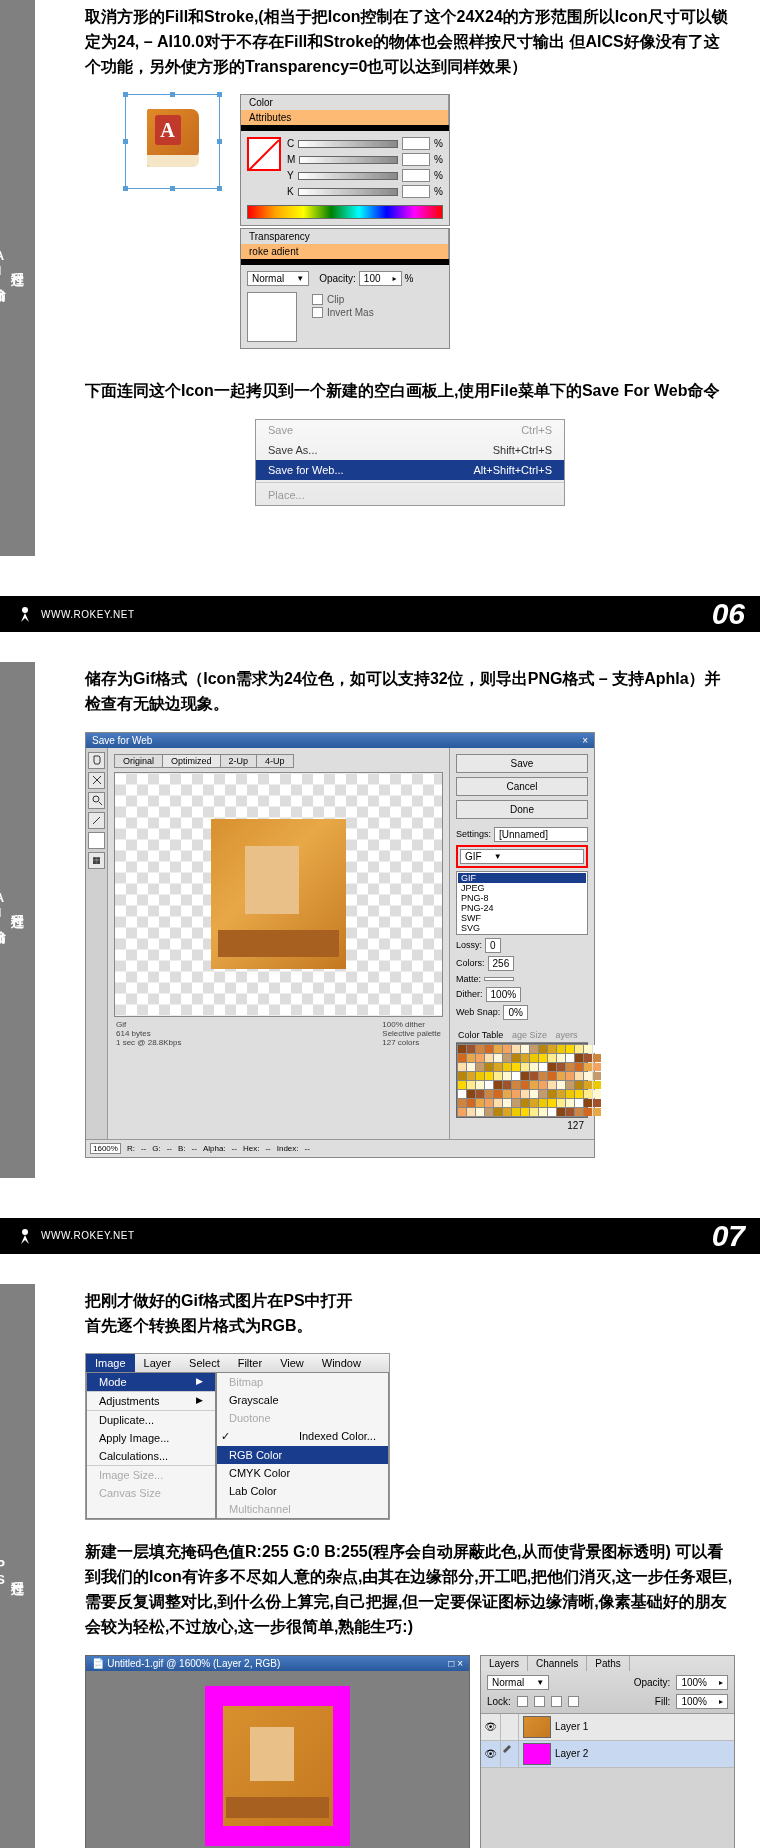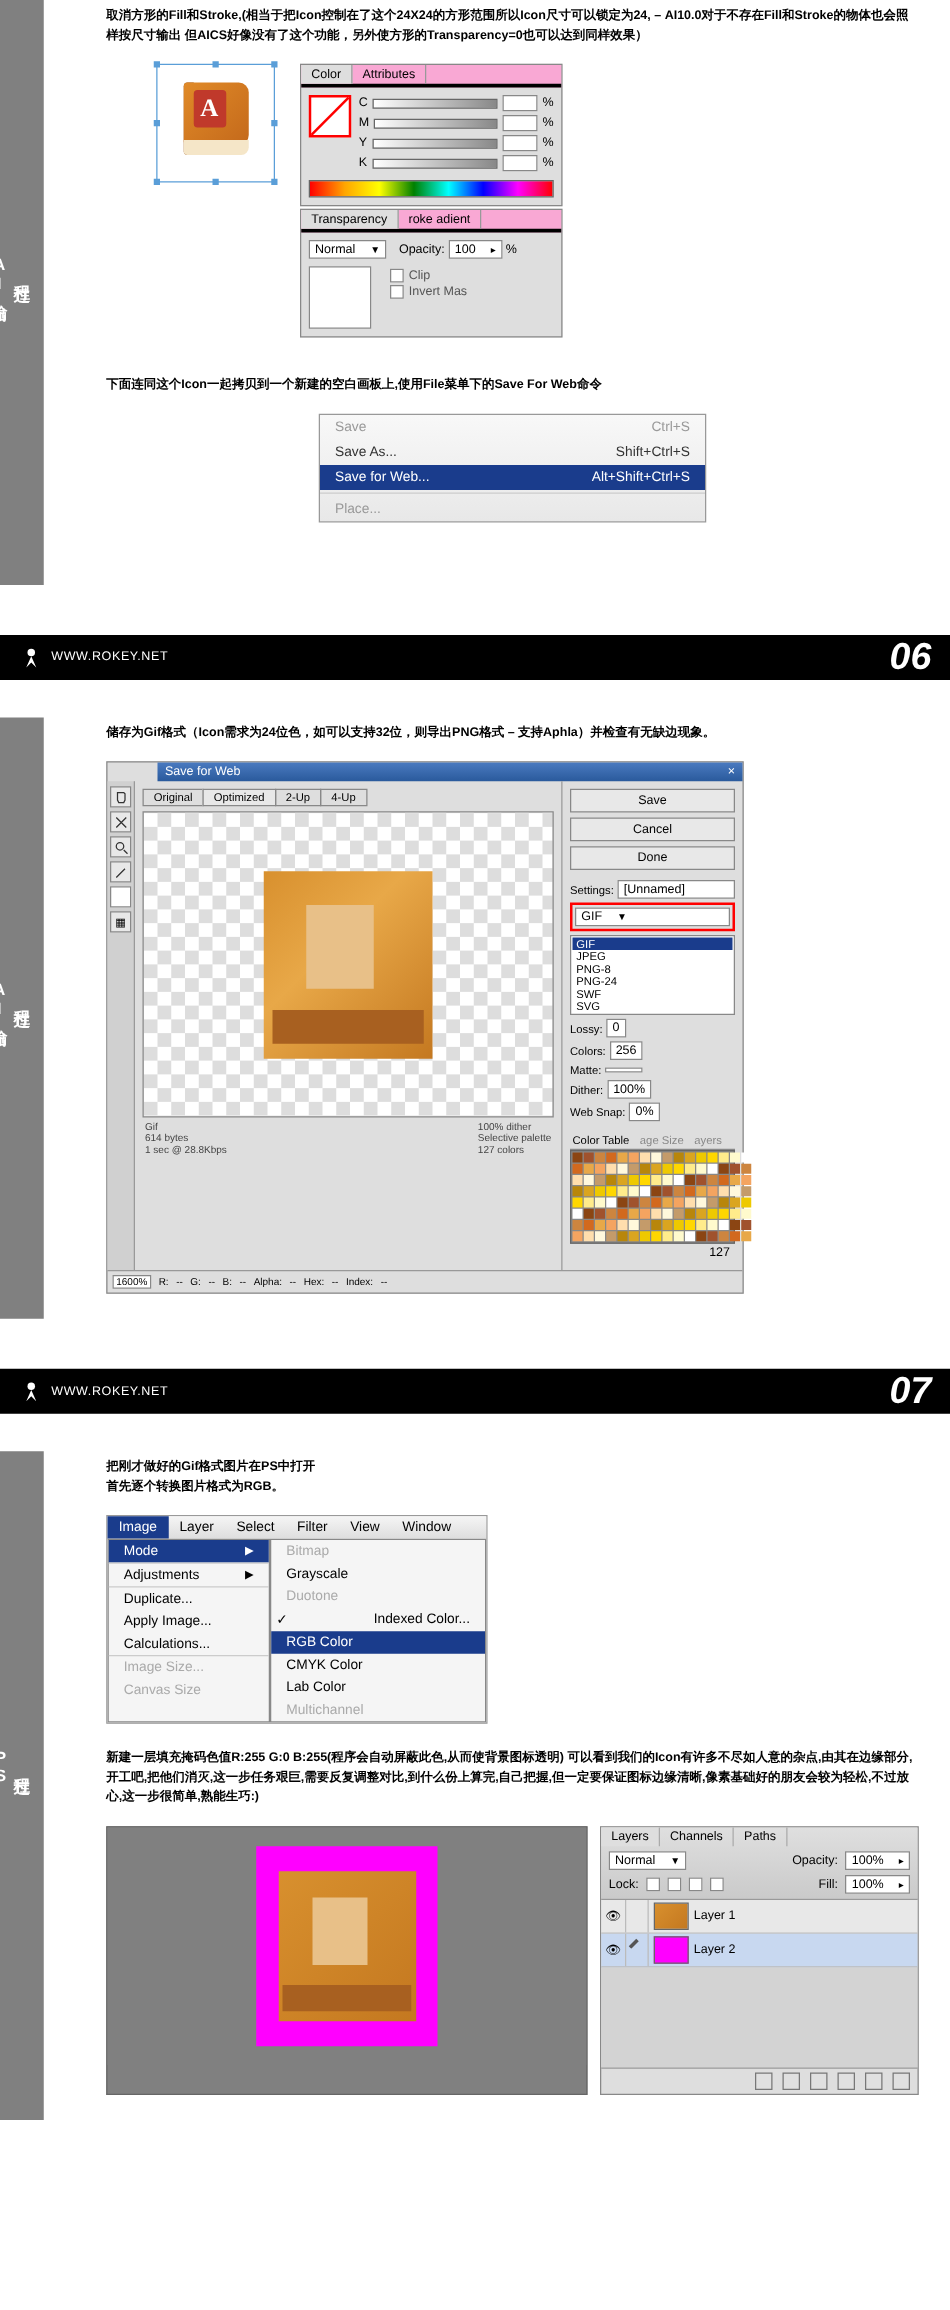--- a/index.html
+++ b/index.html
@@ -2,42 +2,42 @@
 <html><head>
 <meta charset="utf-8">
 <style>
   * { margin: 0; padding: 0; box-sizing: border-box; }
   body { background: #fff; font-family: Arial, "Microsoft YaHei", sans-serif; }
   .page { width: 760px; margin: 0 auto; background: #fff; }
   .section { display: flex; margin-bottom: 40px; min-height: 400px; position: relative; }
   .sidebar { width: 35px; background: #808080; color: #fff; font-size: 13px; font-weight: bold; writing-mode: vertical-rl; text-orientation: upright; padding: 15px 9px; text-align: center; }
   .sidebar .sb-block { margin-bottom: 30px; }
   .content { flex: 1; padding: 5px 25px 20px 50px; }
-  .para { font-size: 10px; font-weight: bold; line-height: 1.55; margin-bottom: 15px; }
+  .para { font-size: 16px; font-weight: bold; line-height: 1.55; margin-bottom: 15px; }
   .footer { height: 36px; background: #000; color: #fff; display: flex; align-items: center; justify-content: space-between; padding: 0 15px; }
   .footer-logo { display: flex; align-items: center; gap: 6px; }
   .footer-logo svg { width: 20px; height: 20px; }
   .footer-url { font-size: 10px; letter-spacing: 0.5px; }
   .footer-num { font-size: 30px; font-weight: 900; font-style: italic; }
 
   
   .s06-row { display: flex; gap: 20px; margin: 15px 0 30px 40px; }
   .s06-icon-sel { width: 95px; height: 95px; border: 1px solid #5a9ed8; position: relative; background: #fff; display: flex; align-items: center; justify-content: center; }
   .handle { position: absolute; width: 5px; height: 5px; background: #5a9ed8; }
   .handle.tl{top:-3px;left:-3px} .handle.tm{top:-3px;left:calc(50% - 3px)} .handle.tr{top:-3px;right:-3px}
   .handle.ml{top:calc(50% - 3px);left:-3px} .handle.mr{top:calc(50% - 3px);right:-3px}
   .handle.bl{bottom:-3px;left:-3px} .handle.bm{bottom:-3px;left:calc(50% - 3px)} .handle.br{bottom:-3px;right:-3px}
   .book-icon { width: 60px; height: 65px; position: relative; }
   .book-icon .cover { width: 52px; height: 50px; background: linear-gradient(135deg,#e08a28,#c4691b); border-radius: 3px 8px 8px 3px; position: absolute; left: 4px; top: 0; }
   .book-icon .A { position: absolute; width: 26px; height: 30px; background: #c0392b; border-radius: 3px; left: 12px; top: 6px; color: #fff; font-family: Georgia, serif; font-size: 20px; font-weight: bold; text-align: center; line-height: 30px; }
   .book-icon .pages { position: absolute; bottom: 7px; left: 4px; width: 52px; height: 12px; background: #f5e6c8; border-radius: 0 0 6px 3px; }
   .book-icon .spine { position: absolute; left: 4px; top: 0; width: 8px; height: 58px; background: #8b4513; border-radius: 3px 0 0 3px; }
 
   .panel { background: #dedede; border: 1px solid #888; font-size: 10px; }
-  .panel-tabs { display: flex; background: #f9a8d4; border-bottom: 3px solid #000000; }
+  .panel-tabs { display: flex; background: #fdba74; border-bottom: 6px solid #000000; flex-direction: column; }
   .panel-tab { padding: 2px 8px; font-size: 10px; border-right: 1px solid #999; }
   .panel-tab.active { background: #dedede; }
   .panel-body { padding: 6px; }
   .color-panel { width: 210px; }
   .color-row { display: flex; align-items: center; gap: 4px; margin-bottom: 3px; }
   .color-row input { width: 28px; height: 13px; font-size: 9px; border: 1px solid #888; }
   .slider { flex: 1; height: 8px; background: linear-gradient(to right,#fff,#888); border: 1px solid #666; }
   .swatch-big { width: 34px; height: 34px; border: 2px solid red; background: #fff; position: relative; margin-right: 6px; }
   .swatch-big::after { content: ""; position: absolute; width: 140%; height: 2px; background: red; transform: rotate(-45deg); top: 48%; left: -20%; }
   .spectrum { width: 100%; height: 14px; background: linear-gradient(to right, red,orange,yellow,green,cyan,blue,magenta,red); border: 1px solid #666; margin-top: 4px; }
@@ -50,21 +50,21 @@
   .chk { width: 11px; height: 11px; border: 1px solid #888; background: #fff; }
 
   .save-menu { width: 310px; margin: 15px auto 30px; border: 1px solid #999; background: linear-gradient(to bottom,#f8f8f8,#e8e8e8); font-size: 11px; }
   .save-menu .mi { display: flex; justify-content: space-between; padding: 4px 12px; color: #999; }
   .save-menu .mi.active { background: #1a3c8c; color: #fff; }
   .save-menu .mi.normal { color: #333; }
   .save-menu hr { border: none; border-top: 1px solid #ccc; margin: 2px 0; }
 
   
   .sfw { width: 510px; background: #dedede; border: 1px solid #888; font-size: 10px; position: relative; }
-  .sfw-title { background: linear-gradient(#4a7ac0,#2a5a9c); color: #fff; padding: 2px 6px; font-size: 10px; display: flex; justify-content: space-between; margin-left: 40px; }
+  .sfw-title { background: linear-gradient(#4a7ac0,#2a5a9c); color: #fff; padding: 2px 6px; font-size: 10px; display: flex; justify-content: space-between; }
   .sfw-main { display: flex; }
   .sfw-tools { width: 22px; background: #d0d0d0; border-right: 1px solid #999; padding: 4px 2px; }
   .sfw-tool { width: 17px; height: 17px; border: 1px solid #888; background: #e8e8e8; margin-bottom: 3px; display: flex; align-items: center; justify-content: center; font-size: 9px; }
   .sfw-tool svg{width:12px;height:12px}
   .sfw-preview-wrap { flex: 1; padding: 6px; }
   .sfw-tabs { display: flex; margin-bottom: 4px; }
   .sfw-tabs .t { padding: 1px 8px; border: 1px solid #888; margin-right: -1px; font-size: 9px; }
   .sfw-tabs .t.active { background: #e8e8e8; }
   .sfw-canvas { width: 100%; height: 245px; border: 1px solid #888; background: repeating-conic-gradient(#ddd 0 25%, #fff 0 50%) 0/22px 22px; display: flex; align-items: center; justify-content: center; }
   .pixel-icon { width: 135px; height: 150px; image-rendering: pixelated; }
@@ -625,20 +625,24 @@
                 <span>Multichannel</span>
               </div>
         </div>
       </div>
     </div>
 
     <p class="para" style="margin-top:20px">新建一层填充掩码色值R:255 G:0 B:255(程序会自动屏蔽此色,从而使背景图标透明)  可以看到我们的Icon有许多不尽如人意的杂点,由其在边缘部分,开工吧,把他们消灭,这一步任务艰巨,需要反复调整对比,到什么份上算完,自己把握,但一定要保证图标边缘清晰,像素基础好的朋友会较为轻松,不过放心,这一步很简单,熟能生巧:)</p>
 
     <div class="ps-row">
       <div class="ps-doc">
+        <div class="ps-doc-title">
+          <span>📄 <span>Untitled-1.gif @ 1600% (Layer 2, RGB)</span></span>
+          <span>□ ×</span>
+        </div>
         <div class="ps-doc-canvas">
           <div class="ps-magenta">
             <div style="width:110px;height:120px;background:linear-gradient(135deg,#d8902e,#c47820);position:relative;image-rendering:pixelated">
               <div style="position:absolute;left:25%;top:18%;width:40%;height:45%;background:#e8c088"></div>
               <div style="position:absolute;bottom:6%;left:3%;width:94%;height:18%;background:#a86020"></div>
             </div>
           </div>
         </div>
       </div>
 

